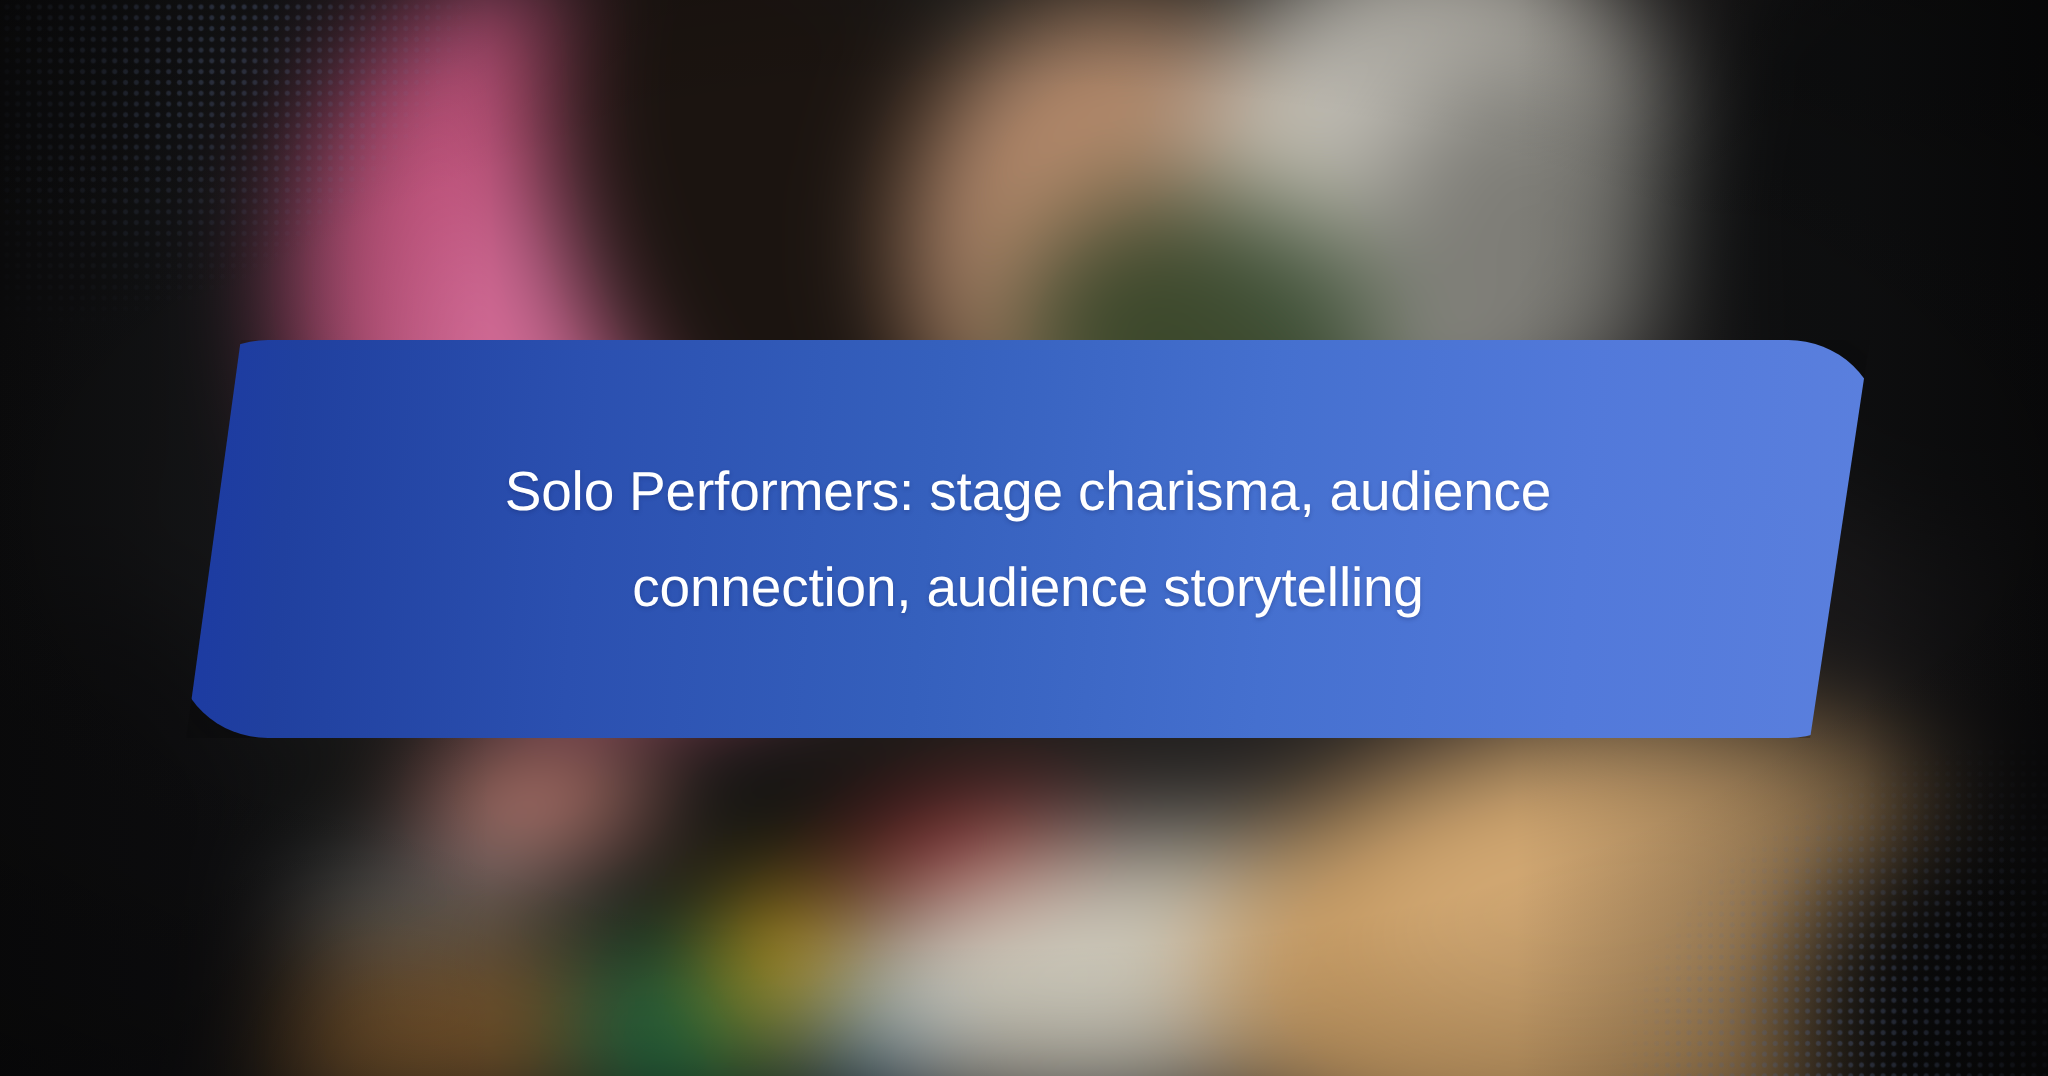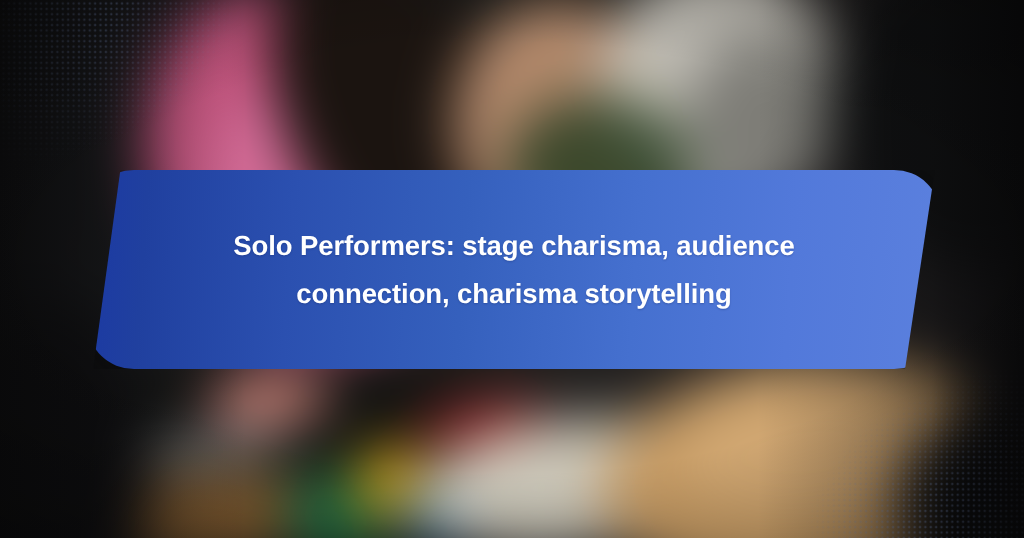--- a/index.html
+++ b/index.html
@@ -107,21 +107,21 @@
   #card-text {
     position: absolute;
     left: 50%;
     top: 50%;
     transform: translate(-50%, -50%);
     width: 680px;
     text-align: center;
     color: #ffffff;
     font-size: 27.5px;
     line-height: 48px;
-    font-weight: 700;
+    font-weight: 400;
     letter-spacing: -0.1px;
     text-rendering: geometricPrecision;
     text-shadow: 0 1px 2px rgba(18,32,90,0.28);
   }
 </style>
 </head>
 <body>
 
 <div id="stage">
 
@@ -154,17 +154,17 @@
 
   <div class="dots" id="dots-tl"></div>
   <div class="dots" id="dots-br"></div>
 
   <div id="vignette"></div>
 
   <div id="card">
     <div id="card-fill"></div>
     <div id="card-text">
       <span>Solo Performers: stage charisma, audience</span><br>
-      <span>connection, charisma storytelling</span>
+      <span>connection, audience storytelling</span>
     </div>
   </div>
 
 </div>
 
 </body></html>

